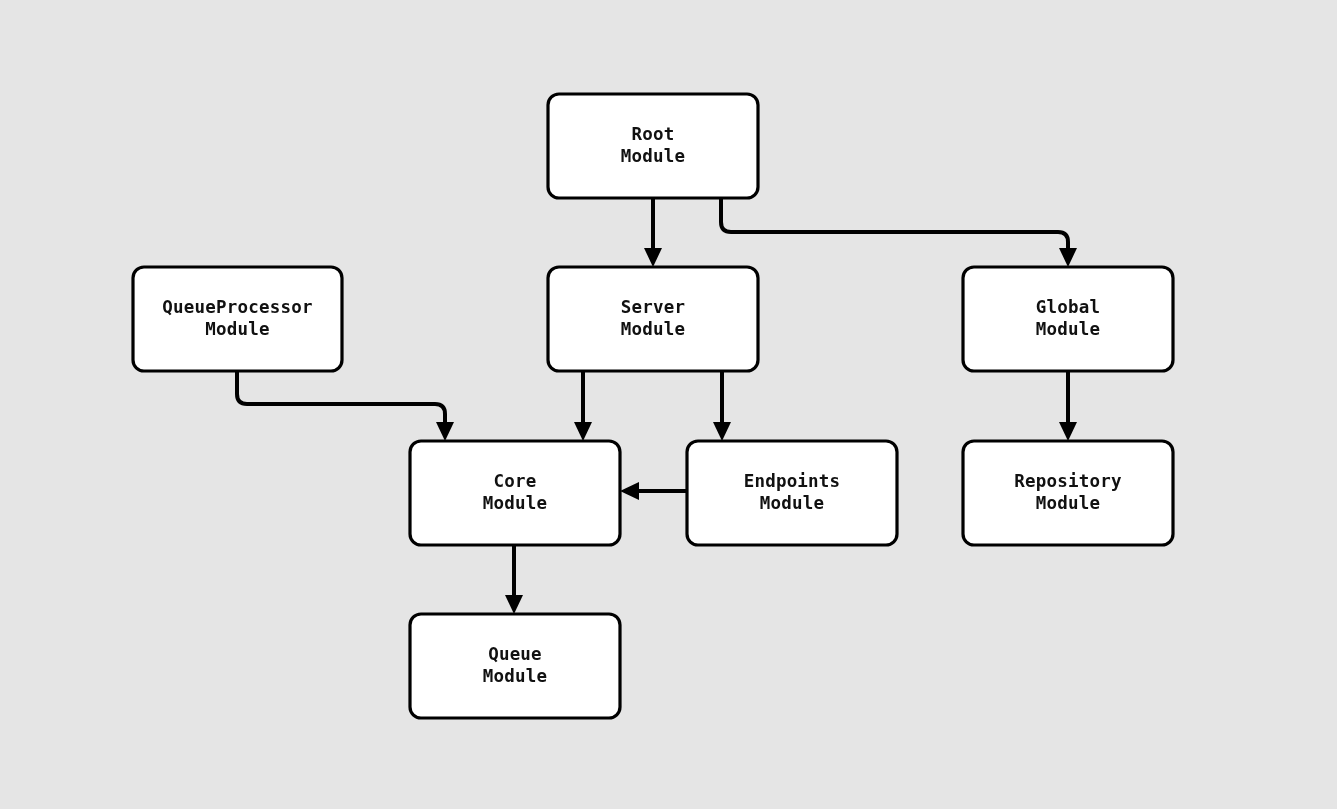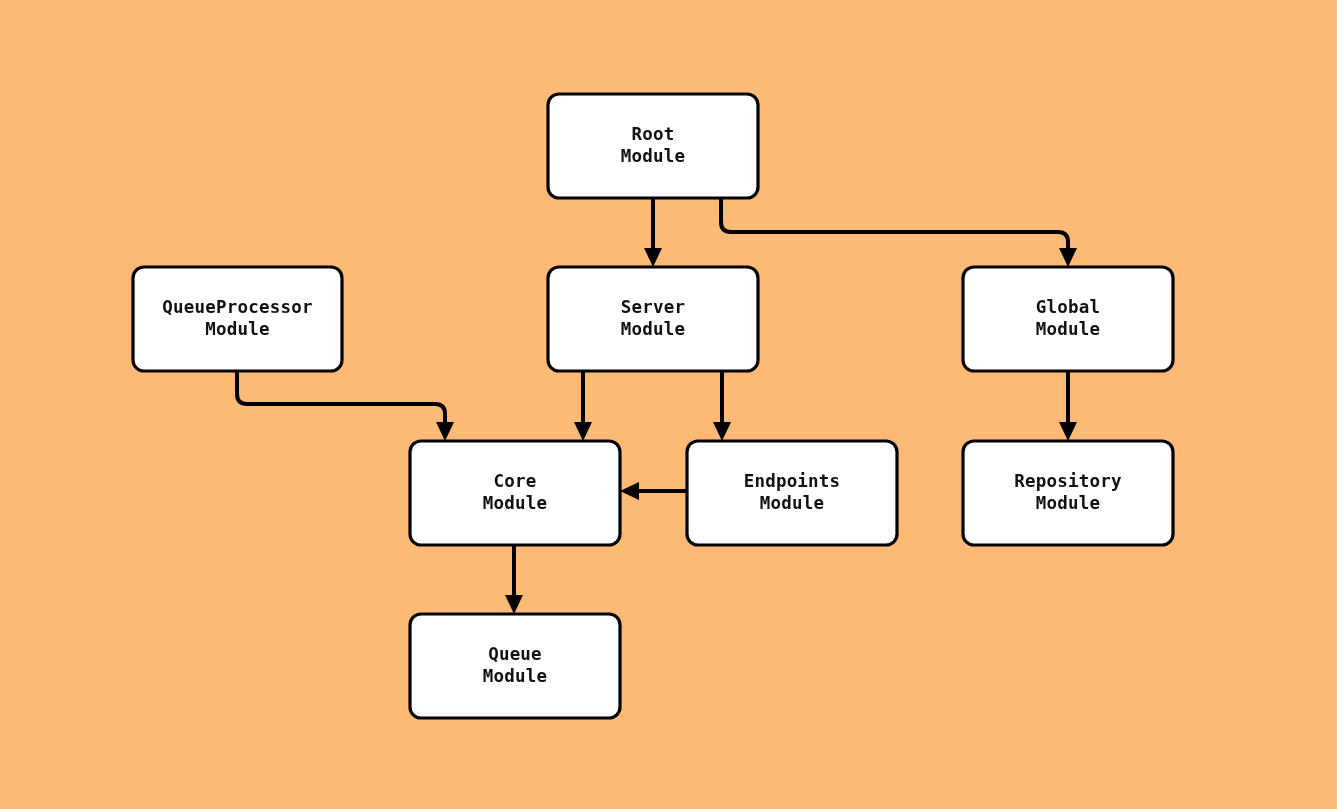--- a/index.html
+++ b/index.html
@@ -10,21 +10,21 @@
   body {
     width: 1337px;
     height: 809px;
     overflow: hidden;
     font-family: "DejaVu Sans Mono", "Liberation Mono", monospace;
   }
   #diagram-canvas {
     position: relative;
     width: 1337px;
     height: 809px;
-    background: #fdba74;
+    background: #e5e5e5;
   }
   svg.diagram-svg {
     position: absolute;
     left: 0;
     top: 0;
     width: 1337px;
     height: 809px;
   }
   .node-box {
     fill: #ffffff;

